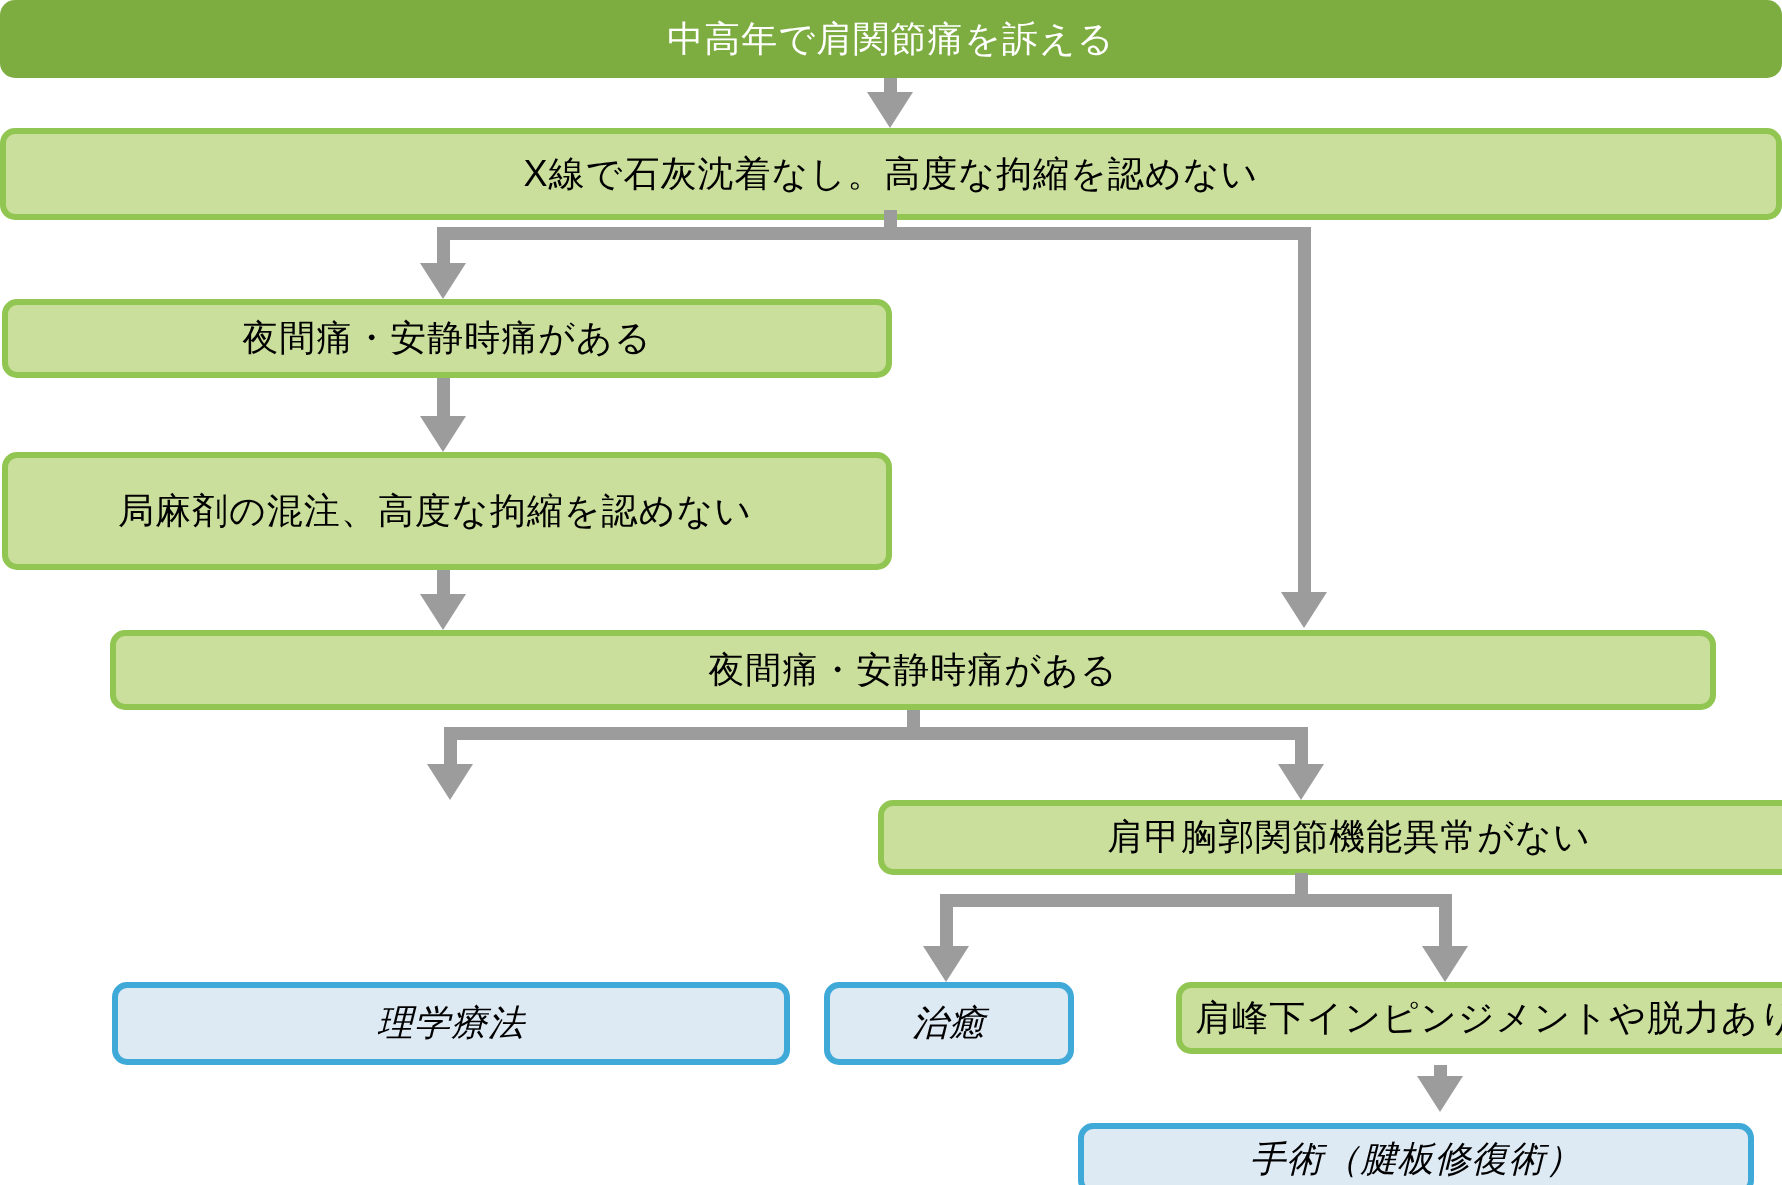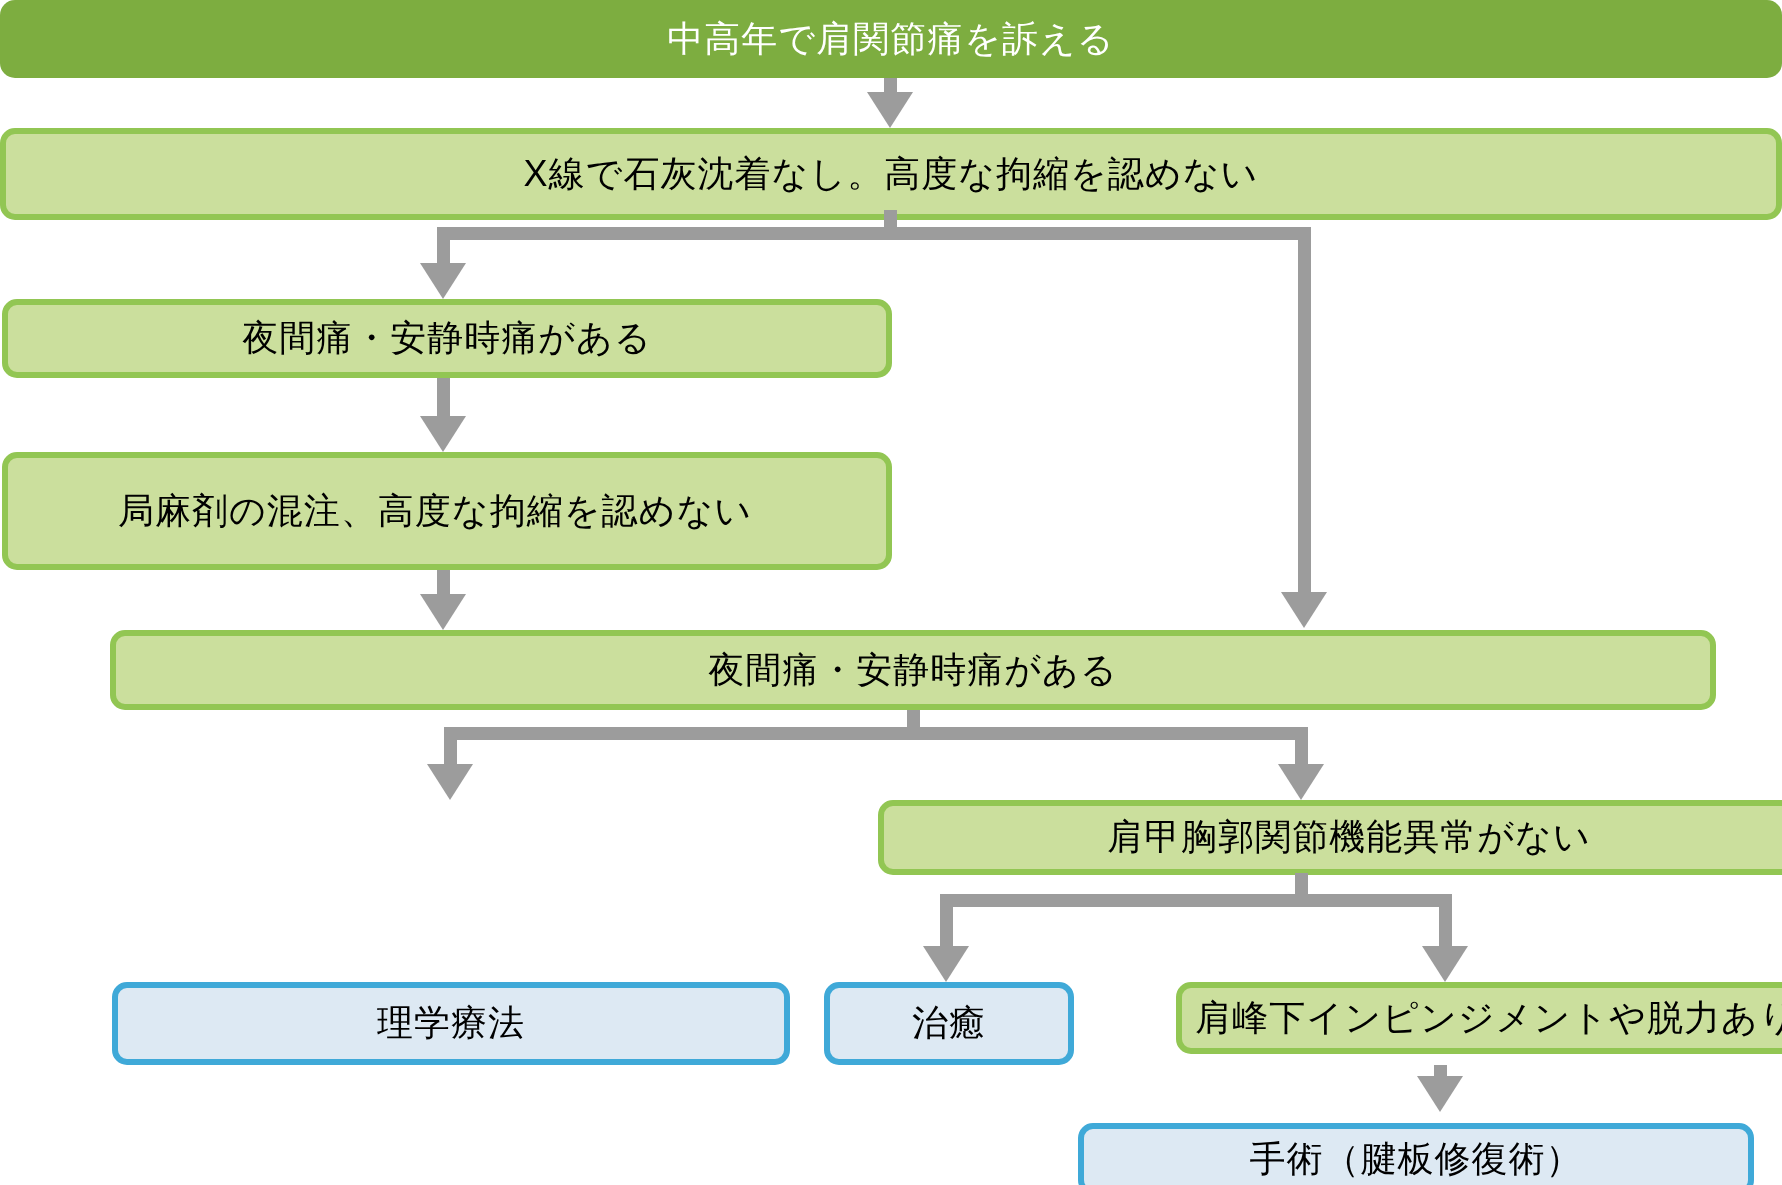--- a/index.html
+++ b/index.html
@@ -29,20 +29,21 @@
     color: #ffffff;
     border: none;
   }
   .green-node {
     background: #cbdf9d;
     border: 6px solid #92c653;
   }
   .blue-node {
     background: #dde9f3;
     border: 6px solid #3fa9d8;
+    font-style: italic;
   }
   .multiline {
     justify-content: flex-start;
     text-align: left;
     padding-left: 110px;
   }
   .multiline .lines span { display: block; }
   .vline, .hline {
     position: absolute;
     background: #9c9c9c;

